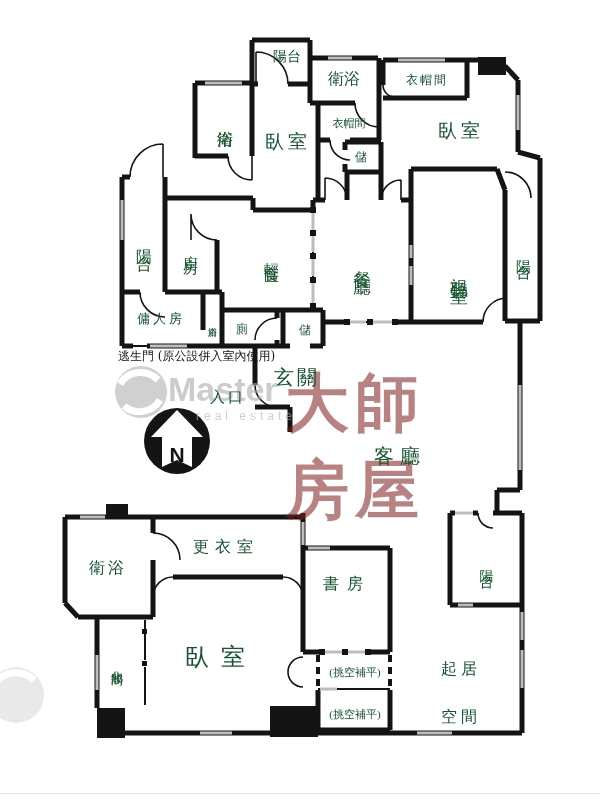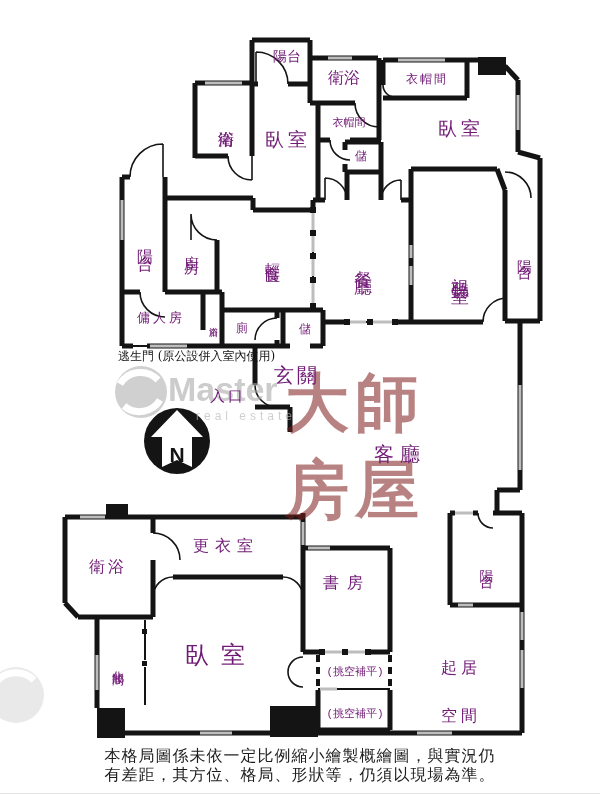--- a/index.html
+++ b/index.html
@@ -1,20 +1,20 @@
 <!DOCTYPE html>
 <html><head>
 <meta charset="utf-8">
 <style>
   html,body{margin:0;padding:0;background:#ffffff;}
   #stage{position:relative;width:600px;height:800px;background:#ffffff;overflow:hidden;
          font-family:"DejaVu Serif","Liberation Serif",serif;}
   #plan-svg{position:absolute;left:0;top:0;}
-  .lbl{position:absolute;transform:translate(-50%,-50%);white-space:nowrap;color:#701a75;
-       font-family:Liberation Mono, monospace;line-height:1;z-index:30;}
+  .lbl{position:absolute;transform:translate(-50%,-50%);white-space:nowrap;color:#14532d;
+       font-family:Liberation Serif, serif;line-height:1;z-index:30;}
   .v{writing-mode:vertical-rl;text-orientation:upright;}
   .note{position:absolute;transform:translate(0,-50%);color:#141414;z-index:30;}
   #watermark{position:absolute;left:0;top:0;width:492px;height:800px;z-index:20;pointer-events:none;}
   .wm-cjk{position:absolute;left:285px;top:360px;font-size:64px;font-weight:bold;
           letter-spacing:6px;color:#7f1d1d;opacity:.55;font-family:"DejaVu Serif",serif;}
   .wm-en{position:absolute;left:168px;top:370px;font-size:34px;font-weight:bold;
          color:#ababab;opacity:.6;font-family:"Liberation Sans","DejaVu Sans",sans-serif;}
   .wm-sub{position:absolute;left:196px;top:409px;font-size:12px;letter-spacing:4px;
           color:#b5b5b5;opacity:.65;font-family:"Liberation Sans","DejaVu Sans",sans-serif;}
   #disclaimer{position:absolute;left:0;top:746px;width:600px;text-align:center;
@@ -178,19 +178,15 @@
 <div class="lbl v" style="left:486px;top:563px;font-size:14px;letter-spacing:4px;">陽台</div>
 <div class="lbl v" style="left:117px;top:664px;font-size:12px;letter-spacing:2px;">化妝間</div>
 <div class="lbl" style="left:221px;top:657px;font-size:24px;letter-spacing:12px;">臥室</div>
 <div class="lbl" style="left:355px;top:672px;font-size:11px;">(挑空補平)</div>
 <div class="lbl" style="left:355px;top:714px;font-size:11px;">(挑空補平)</div>
 <div class="lbl" style="left:461px;top:669px;font-size:16px;letter-spacing:4px;text-align:center;">起居</div>
 <div class="lbl" style="left:461px;top:690px;font-size:16px;letter-spacing:4px;margin-top:27px;">空間</div>
 
 <div class="note" style="left:118px;top:356px;font-size:12px;">逃生門 (原公設併入室內使用)</div>
 
-<div id="disclaimer">
-  <div>本格局圖係未依一定比例縮小繪製概繪圖，與實況仍</div>
-  <div>有差距，其方位、格局、形狀等，仍須以現場為準。</div>
-</div>
 
 <div id="bottom-rule"></div>
 </div>
 
 </body></html>

